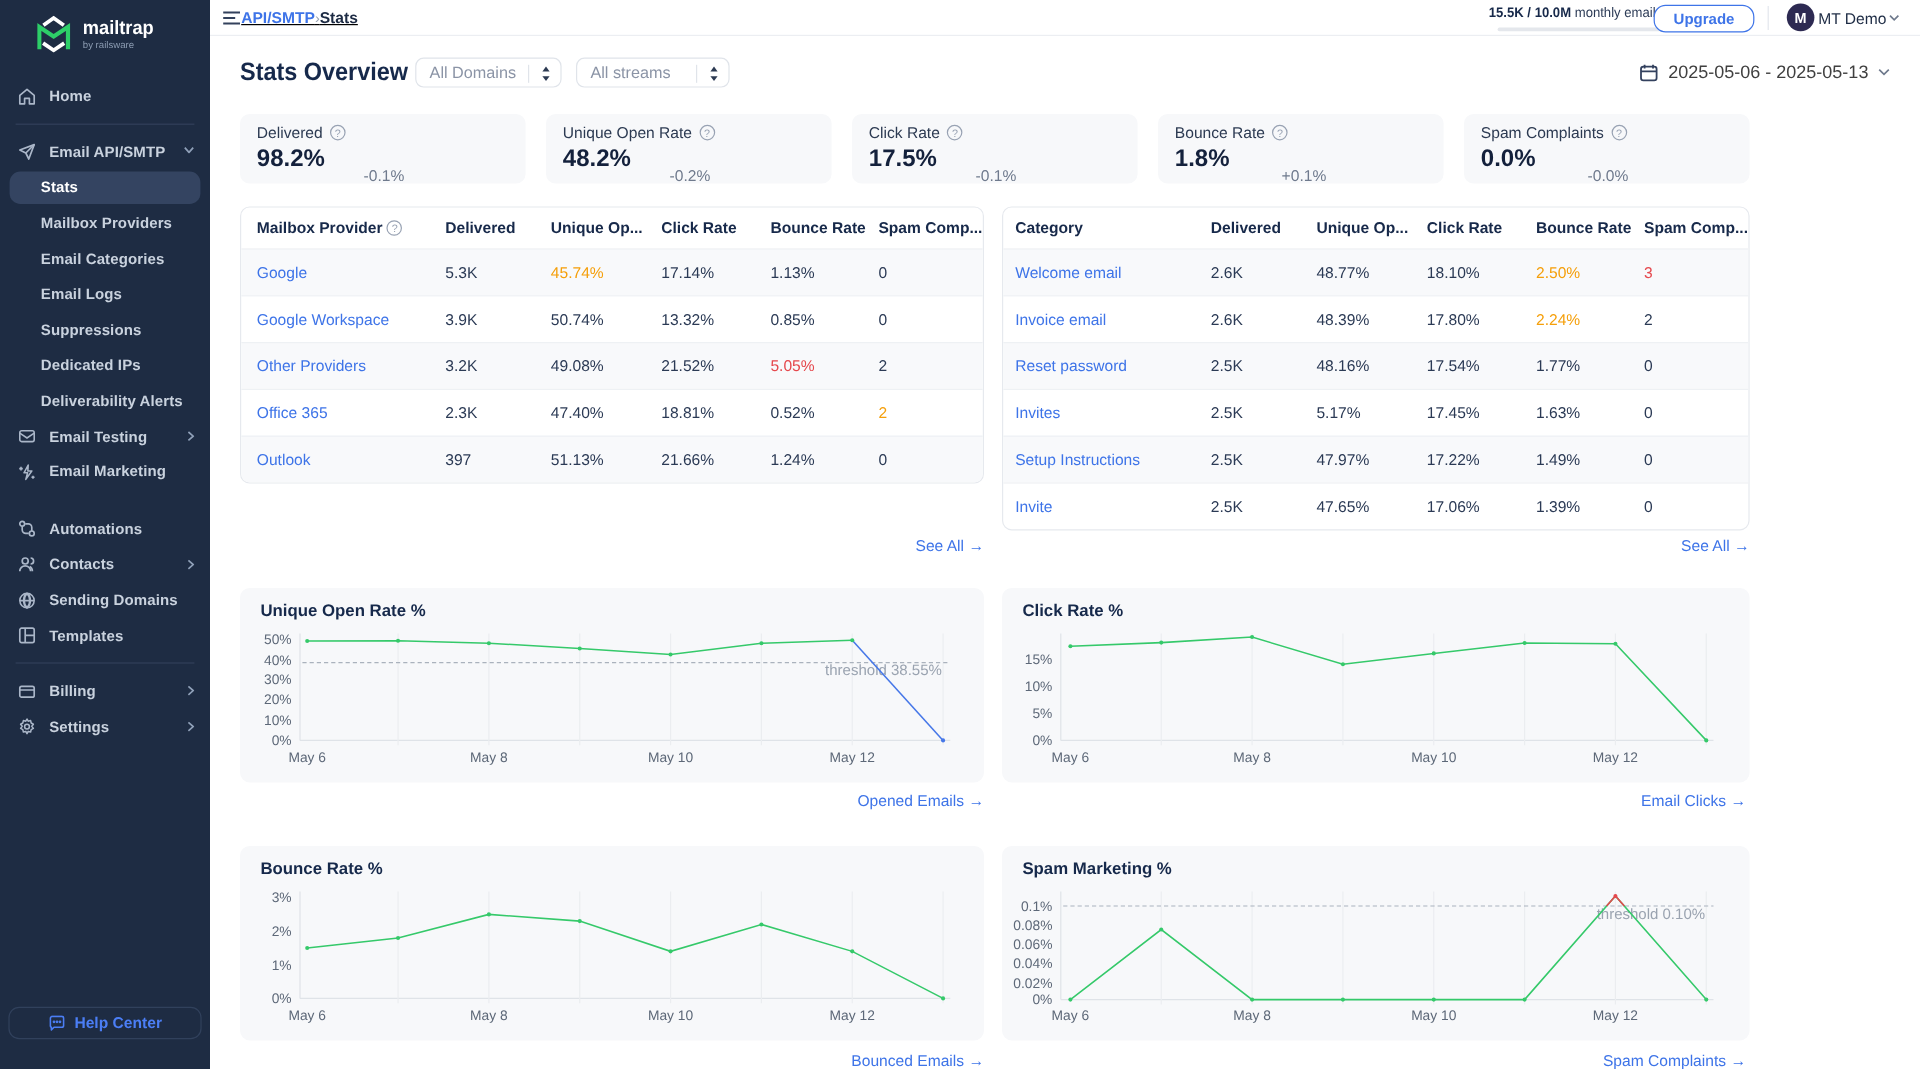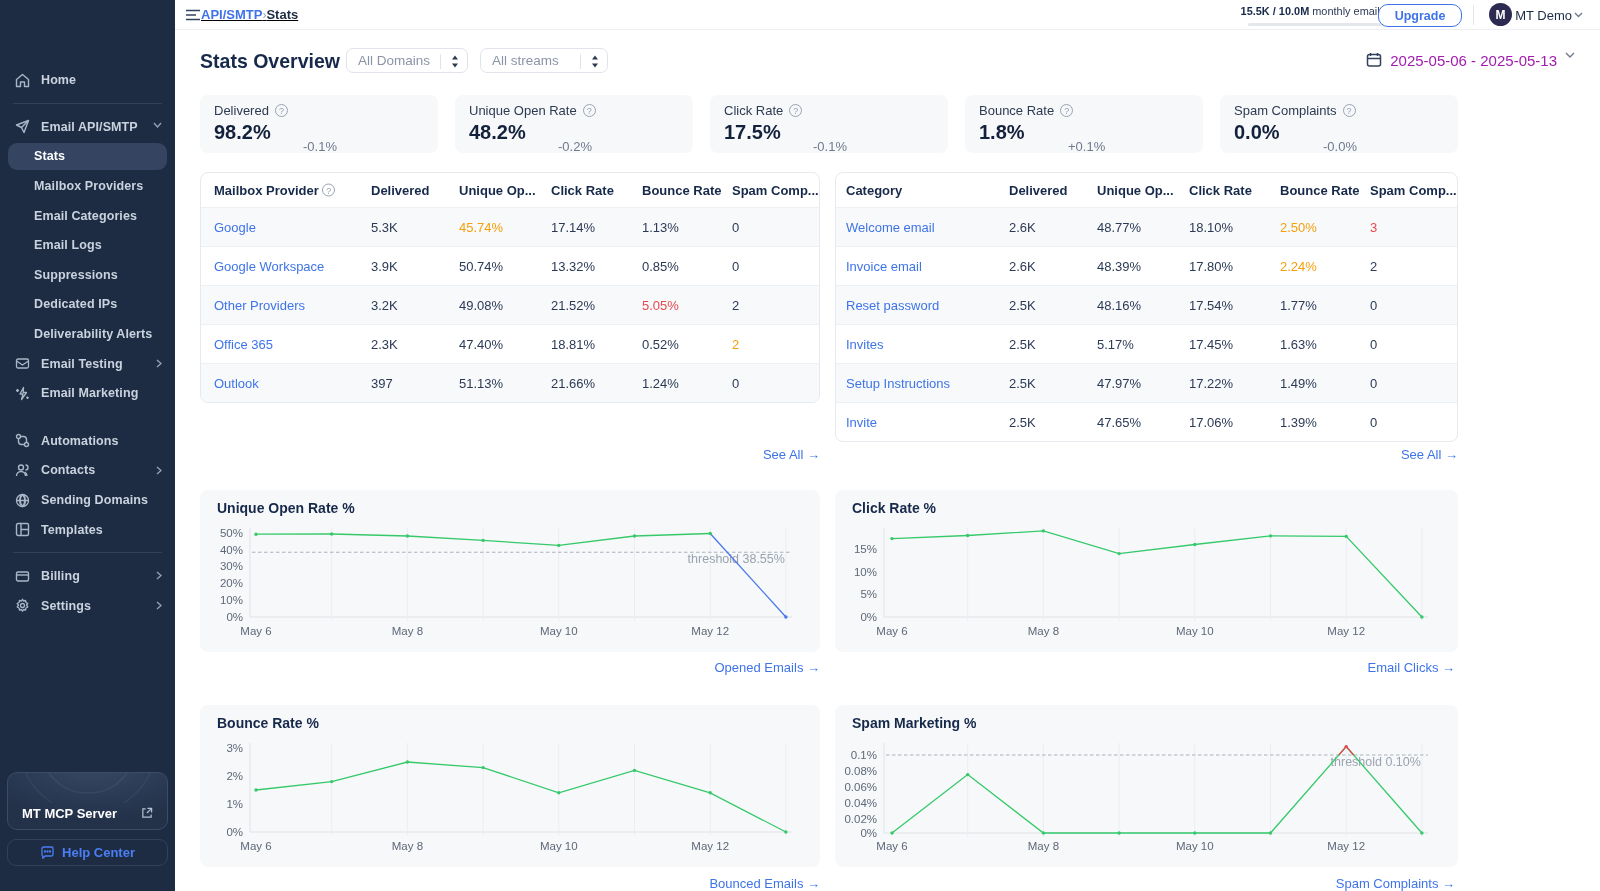--- a/index.html
+++ b/index.html
@@ -30,21 +30,21 @@
 .hdr-div { position:absolute; right:126px; top:5px; width:1px; height:20px; background:#e3e7ed; }
 .avatar { position:absolute; right:88px; top:3px; width:23px; height:23px; border-radius:50%; background:#2d2a52; color:#fff; font-size:12px; font-weight:bold; display:flex; align-items:center; justify-content:center; }
 .acct { position:absolute; right:28px; top:8px; font-size:13px; color:#1d2b44; }
 .acct-chev { position:absolute; right:17px; top:12px; }
 .title { position:absolute; left:25px; top:49px; font-size:21px; font-weight:bold; color:#16294b; transform:scaleX(0.93); transform-origin:0 0; }
 .sel { position:absolute; top:48px; height:25px; border:1px solid #e0e4ea; border-radius:7px; background:#fff; font-size:13.5px; color:#8b94a6; display:flex; align-items:center; padding-left:11px; }
 .sel .bar { position:absolute; right:26px; top:5px; width:1px; height:15px; background:#e0e4ea; }
 .sel .arr { position:absolute; right:8px; top:6px; }
 .sel1 { left:171px; width:122px; }
 .sel2 { left:305px; width:128px; }
-.dater { position:absolute; right:25px; top:52px; display:flex; align-items:flex-start; gap:8px; font-size:15px; color:#a21caf; }
+.dater { position:absolute; right:25px; top:52px; display:flex; align-items:center; gap:8px; font-size:15px; color:#404040; }
 .kpi { position:absolute; top:95px; width:238px; height:58px; background:#f7f8fa; border-radius:8px; }
 .kpi .lab { position:absolute; left:14px; top:8px; font-size:13px; color:#2c3a52; display:flex; align-items:center; gap:6px; }
 .kpi .val { position:absolute; left:14px; top:26px; font-size:20px; font-weight:bold; color:#14213c; }
 .kpi .dif { position:absolute; left:103px; top:32px; font-size:13px; color:#6f7a8d;margin-top:12px; }
 .qm { display:inline-block; width:13px; height:13px; border:1px solid #98a2b3; border-radius:50%; color:#98a2b3; font-size:9px; line-height:12px; text-align:center; font-weight:normal; }
 .tcard { position:absolute; top:172px; background:#fff; border:1px solid #e6e9ee; border-radius:8px; overflow:hidden; }
 .trow { position:relative; height:39px; border-top:1px solid #eef1f4; }
 .trow.odd { background:#f8f9fb; }
 .thead { position:relative; height:34px; }
 .cell { position:absolute; top:50%; transform:translateY(-50%); font-size:13px; color:#2b3a55; white-space:nowrap; }
@@ -54,20 +54,31 @@
 .ccard { position:absolute; background:#f7f8fa; border-radius:8px; width:620px; height:162px; }
 .ccard .ct { position:absolute; left:17px; top:10px; font-size:14px; font-weight:bold; color:#16294b; }
 .clink { position:absolute; font-size:13px; color:#3e74e8; }
 .org { color:#f59f0a !important; }
 .red { color:#e5484d !important; }
 text { font-family:"Liberation Sans", sans-serif; }
 </style>
 </head>
 <body>
 <aside class="sidebar">
+  <div class="logo">
+    <svg width="28" height="31" viewBox="0 0 28 31">
+      <path d="M5.2 8 L13.7 2 L22.2 8" stroke="#fff" stroke-width="3.2" fill="none"></path>
+      <path d="M1.75 28 L1.75 9.4 L13.7 17.4 L25.65 9.4 L25.65 28" stroke="#2dce68" stroke-width="3.5" fill="none"></path>
+      <path d="M4.9 23 L13.7 28.9 L22.5 23" stroke="#fff" stroke-width="3.2" fill="none"></path>
+    </svg>
+    <div class="logo-text">
+      <div style="font-size:16px;font-weight:bold;color:#fff;transform:scaleX(0.95);transform-origin:0 50%;">mailtrap</div>
+      <div style="font-size:8px;color:#8c9cb2;margin-top:0px;">by railsware</div>
+    </div>
+  </div>
   <nav class="nav">
       <div class="nitem" style="margin-top:0">
         <svg class="ic" width="15" height="15" viewBox="0 0 15 15" fill="none" stroke="#aab6c8" stroke-width="1.4">
           <path d="M1.5 6.5 L7.5 1.5 L13.5 6.5 V13.5 H9.5 V9 H5.5 V13.5 H1.5 Z" stroke-linejoin="round"></path>
         </svg>
         <span>Home</span>
       </div>
 <div class="ndiv"></div>
 <div class="nitem">
         <svg class="ic" width="15" height="15" viewBox="0 0 15 15" fill="none" stroke="#aab6c8" stroke-width="1.4">
@@ -171,32 +182,20 @@
         <svg class="ic" width="15" height="15" viewBox="0 0 15 15" fill="none" stroke="#aab6c8" stroke-width="1.3">
           <circle cx="7.5" cy="7.5" r="2"></circle>
           <path d="M7.5 1.2 l1 1.8 2 -.5 .5 2 1.8 1 -1.3 1.7 1.3 1.8 -1.8 1 -.5 2 -2 -.5 -1 1.8 -1 -1.8 -2 .5 -.5 -2 -1.8 -1 1.3 -1.8 -1.3 -1.7 1.8 -1 .5 -2 2 .5 Z" stroke-linejoin="round"></path>
         </svg>
         <span>Settings</span>
         <svg class="chev" width="6" height="9" viewBox="0 0 6 9" fill="none" stroke="#8fa0b8" stroke-width="1.4">
           <path d="M1 1 L5 4.5 L1 8"></path>
         </svg>
       </div>
     </nav>
-  <div class="mcp-box">
-      <svg width="159" height="30" viewBox="0 0 159 30" style="position:absolute;left:0;top:0;border-radius:10px 10px 0 0">
-        <circle cx="80" cy="-28" r="48" fill="none" stroke="rgba(255,255,255,0.06)" stroke-width="1.5"></circle>
-        <circle cx="80" cy="-28" r="68" fill="none" stroke="rgba(255,255,255,0.05)" stroke-width="1.5"></circle>
-      </svg>
-      <div class="t">MT MCP Server</div>
-    <svg style="position:absolute;right:14px;top:34px" width="12" height="12" viewBox="0 0 13 13" fill="none" stroke="#b6c1d1" stroke-width="1.3">
-        <path d="M5 2 H2 V11 H11 V8"></path>
-        <path d="M7 1.5 H11.5 V6"></path>
-        <path d="M11 2 L6.5 6.5"></path>
-      </svg>
-  </div>
   <div class="help-btn">
     <svg width="15" height="14" viewBox="0 0 15 14" fill="none" stroke="#4b7ef5" stroke-width="1.3">
         <path d="M2 2.5 a1.5 1.5 0 0 1 1.5 -1.5 h8 a1.5 1.5 0 0 1 1.5 1.5 v6 a1.5 1.5 0 0 1 -1.5 1.5 h-6.5 l-2.2 2.2 v-2.2 a1.3 1.3 0 0 1 -0.8 -1.5 z" stroke-linejoin="round"></path>
         <circle cx="5" cy="5.5" r="0.5" fill="#4b7ef5"></circle>
         <circle cx="7.5" cy="5.5" r="0.5" fill="#4b7ef5"></circle>
         <circle cx="10" cy="5.5" r="0.5" fill="#4b7ef5"></circle>
       </svg>
     <span>Help Center</span>
   </div>
 </aside>

